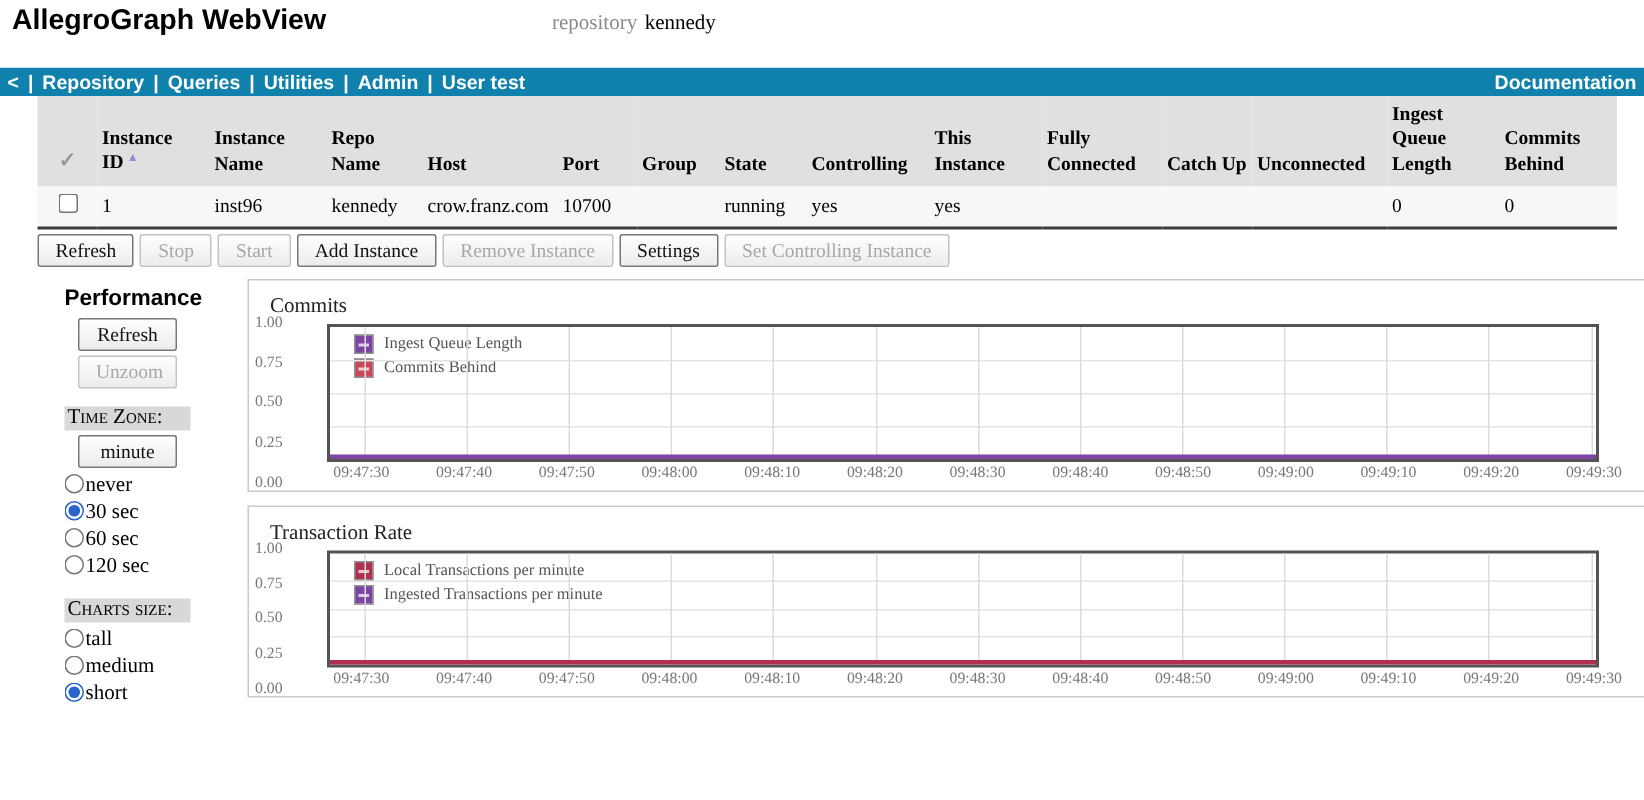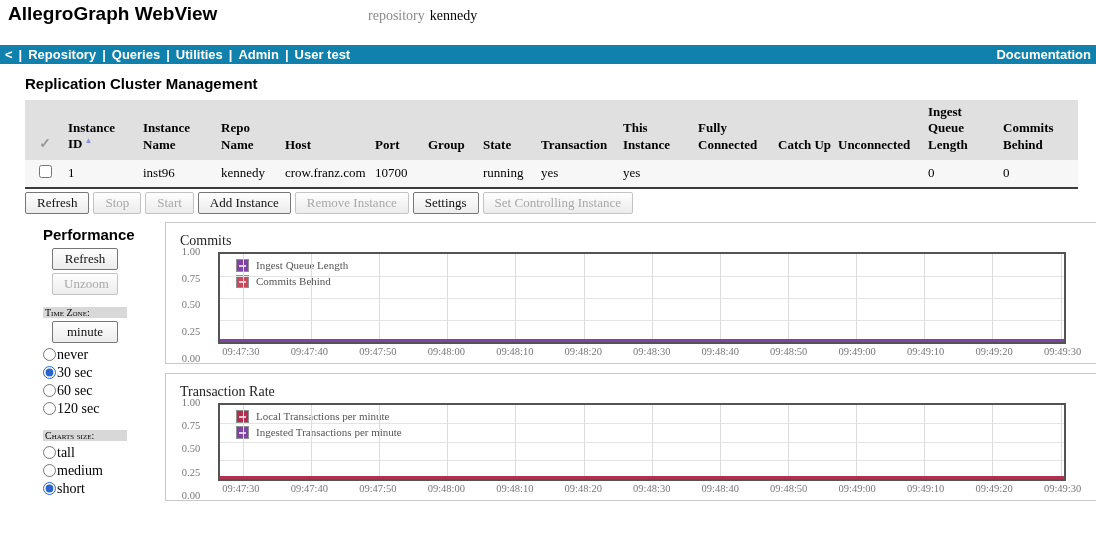--- a/index.html
+++ b/index.html
@@ -40,36 +40,36 @@
                   background:linear-gradient(#fefefe,#ececec); border:1px solid #777;
                   border-radius:2px; color:#111; cursor:pointer; }
   button.ui-btn:disabled { color:#a8a8a8; border-color:#c3c3c3; cursor:default;text-align:center; }
 
   
   .lower { display:flex; margin-top:8px; }
   .perf-col { width:140px; padding-left:18px; flex:none; }
   .perf-title { font-size:15px; font-weight:bold; margin:4px 0 5px 0; }
   .perf-btn { display:block; width:66px; margin:0 0 3px 9px; text-align:center; }
   .smallcaps-label { font-family:"Liberation Serif", serif; font-variant:small-caps;
-                     font-size:10px; background:#d8d8d8; width:84px; padding:0 2px;
+                     font-size:14px; background:#d8d8d8; width:84px; padding:0 2px;
                      margin:12px 0 3px 0; }
   .radio-group { font-family:"Liberation Serif", serif; font-size:14px; }
   .radio-group label { display:block; line-height:18px; cursor:pointer; }
   .radio-group input { accent-color:#2965cc; margin:0 1px 0 0; vertical-align:-2px; }
 
   
   .charts-col { flex:1; }
   .chart-box { width:936px; border:1px solid #c9c9c9; background:#fff; position:relative; }
   .chart-box + .chart-box { margin-top:9px; }
   .chart-title { font-family:"Liberation Serif", serif; font-size:14px; color:#222;
                  margin:10px 0 3px 14px; }
   .chart-area { position:relative; margin-bottom:4px; }
   .plot { position:relative; margin-left:52px; width:848px; background:#fff;
           border:2px solid #545454; }
-  .ytick { position:absolute; left:4px; width:42px; text-align:center;
+  .ytick { position:absolute; left:4px; width:42px; text-align:left;
            font-family:"Liberation Serif", serif; font-size:10.5px; color:#777;
            transform:translateY(-55%); }
   .xtick-row { position:relative; margin-left:52px; width:848px; height:15px; }
   .xtick { position:absolute; top:2px; transform:translateX(-50%);
            font-family:"Liberation Serif", serif; font-size:10.5px; color:#777;
            white-space:nowrap; }
   .vgrid { position:absolute; top:0; bottom:0; width:1px; background:#dcdcdc; }
   .hgrid { position:absolute; left:0; right:0; height:1px; background:#e4e4e4; }
   .dataline { position:absolute; left:0; right:0; bottom:0; height:3px; }
   .legend { position:absolute; left:16px; top:5px; }
@@ -92,21 +92,20 @@
 
 <div class="nav-bar">
   <span class="nav-left">
     <a>&lt;</a>
     <span id="nav-items"><span class="nav-sep">|</span><a>Repository</a><span class="nav-sep">|</span><a>Queries</a><span class="nav-sep">|</span><a>Utilities</a><span class="nav-sep">|</span><a>Admin</a><span class="nav-sep">|</span><a>User test</a></span>
   </span>
   <a>Documentation</a>
 </div>
 
 <div class="main">
-  <div class="section-title">Replication Cluster Management</div>
 
   <table class="cluster">
     <colgroup>
       <col style="width:40px">
         <col style="width:75px">
         <col style="width:78px">
         <col style="width:64px">
       <col style="width:90px">
         <col style="width:53px">
         <col style="width:55px">
@@ -122,21 +121,21 @@
     <thead>
         <tr id="cluster-head-row">
           <th class="check-col">✓</th>
           <th>Instance ID<span class="sort-arrow">▲</span></th>
           <th>Instance Name</th>
           <th>Repo Name</th>
           <th>Host</th>
           <th>Port</th>
           <th>Group</th>
           <th>State</th>
-          <th>Transaction</th>
+          <th>Controlling</th>
           <th>This Instance</th>
           <th>Fully Connected</th>
           <th>Catch Up</th>
           <th>Unconnected</th>
           <th>Ingest Queue Length</th>
           <th>Commits Behind</th>
         </tr>
       </thead>
     <tbody id="cluster-body">
         <tr>

